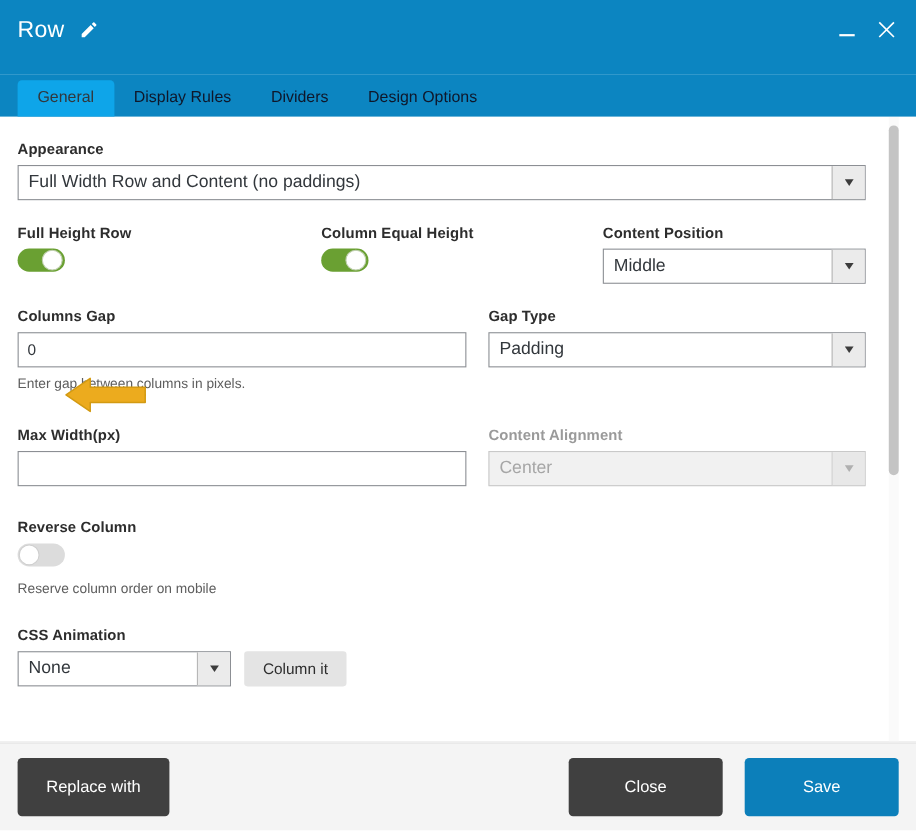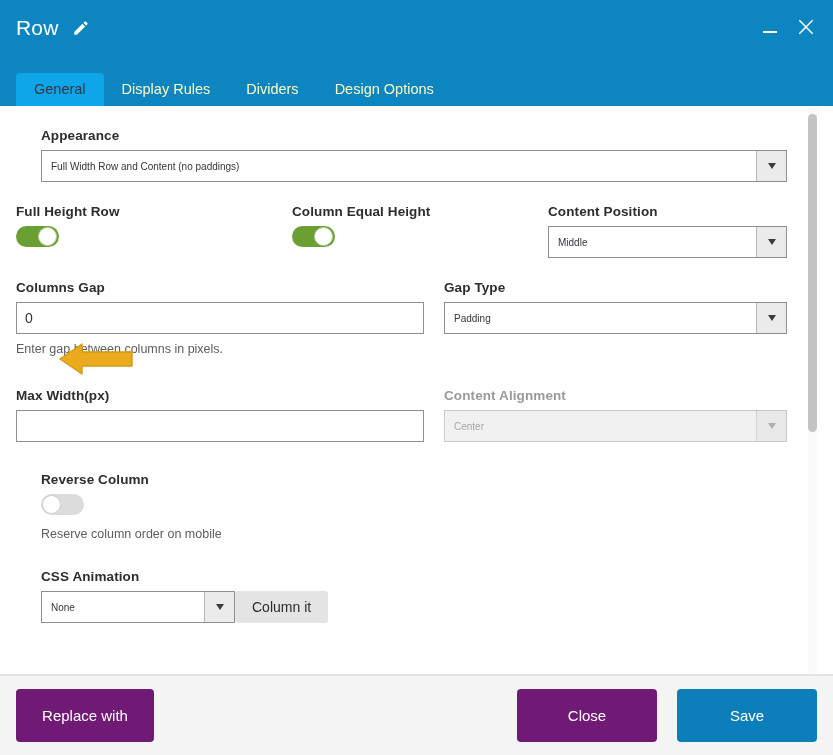--- a/index.html
+++ b/index.html
@@ -70,21 +70,21 @@
     background: #0c85c1;
     height: 38px;
     flex: 0 0 38px;
     padding-left: 16px;
     display: flex;
     align-items: flex-end;
     position: relative;
     z-index: 2;
   }
   .tab {
-    color: #fef9c3;
+    color: #0f172a;
     font-size: 14.5px;
     padding: 0 18px;
     height: 33px;
     line-height: 33px;
     cursor: pointer;
     white-space: nowrap;
   }
   .tab.active {
     background: #0ea5e9;
     color: #32373c;
@@ -106,21 +106,21 @@
 
   .field-label {
     font-size: 13.5px;
     font-weight: bold;
     color: #2d2d2d;
     margin-bottom: 7px;
     letter-spacing: .1px;
   }
   .field-label.muted { color: #9a9a9a; }
 
-  .row-block { margin-bottom: 22px; margin-left: 25px; }
+  .row-block { margin-bottom: 22px; }
 
   
   .text-input {
     width: 100%;
     height: 32px;
     border: 1px solid #8c8f94;
     background: #ffffff;
     font-size: 14px;
     color: #32373c;
     padding: 0 8px;
@@ -136,21 +136,21 @@
     border: 1px solid #8c8f94;
     background: #ffffff;
     width: 100%;
     cursor: pointer;
   }
   .select .sel-value {
     flex: 1 1 auto;
     display: flex;
     align-items: center;
     padding: 0 9px;
-    font-size: 10px;
+    font-size: 16px;
     color: #32373c;
     overflow: hidden;
     white-space: nowrap;
   }
   .select .sel-arrow {
     flex: 0 0 30px;
     background: #ebebeb;
     border-left: 1px solid #b7b7b7;
     display: flex;
     align-items: center;
@@ -222,20 +222,21 @@
     width: 78px;
     height: 40px;
     pointer-events: none;
     z-index: 5;
   }
 
   
   .anim-row {
     display: flex;
     align-items: center;
+    gap: 12px;
   }
   .anim-select { width: 194px; }
   .btn-animate {
     height: 32px;
     background: #e4e4e4;
     border: none;
     border-radius: 3px;
     color: #2d2d2d;
     font-size: 14px;
     padding: 0 17px;
@@ -280,21 +281,21 @@
   .btn {
     height: 53px;
     min-width: 138px;
     border: none;
     border-radius: 4px;
     font-size: 15px;
     color: #ffffff;
     cursor: pointer;
     font-family: "Liberation Sans", sans-serif;
   }
-  .btn-grey { background: #701a75; }
+  .btn-grey { background: #404040; }
   .btn-blue { background: #0c7fba; }
   .btn-close { min-width: 140px; }
   .btn-save { min-width: 140px; }
 </style>
 </head>
 <body>
 
 <div class="modal">
 
   <div class="modal-header">

